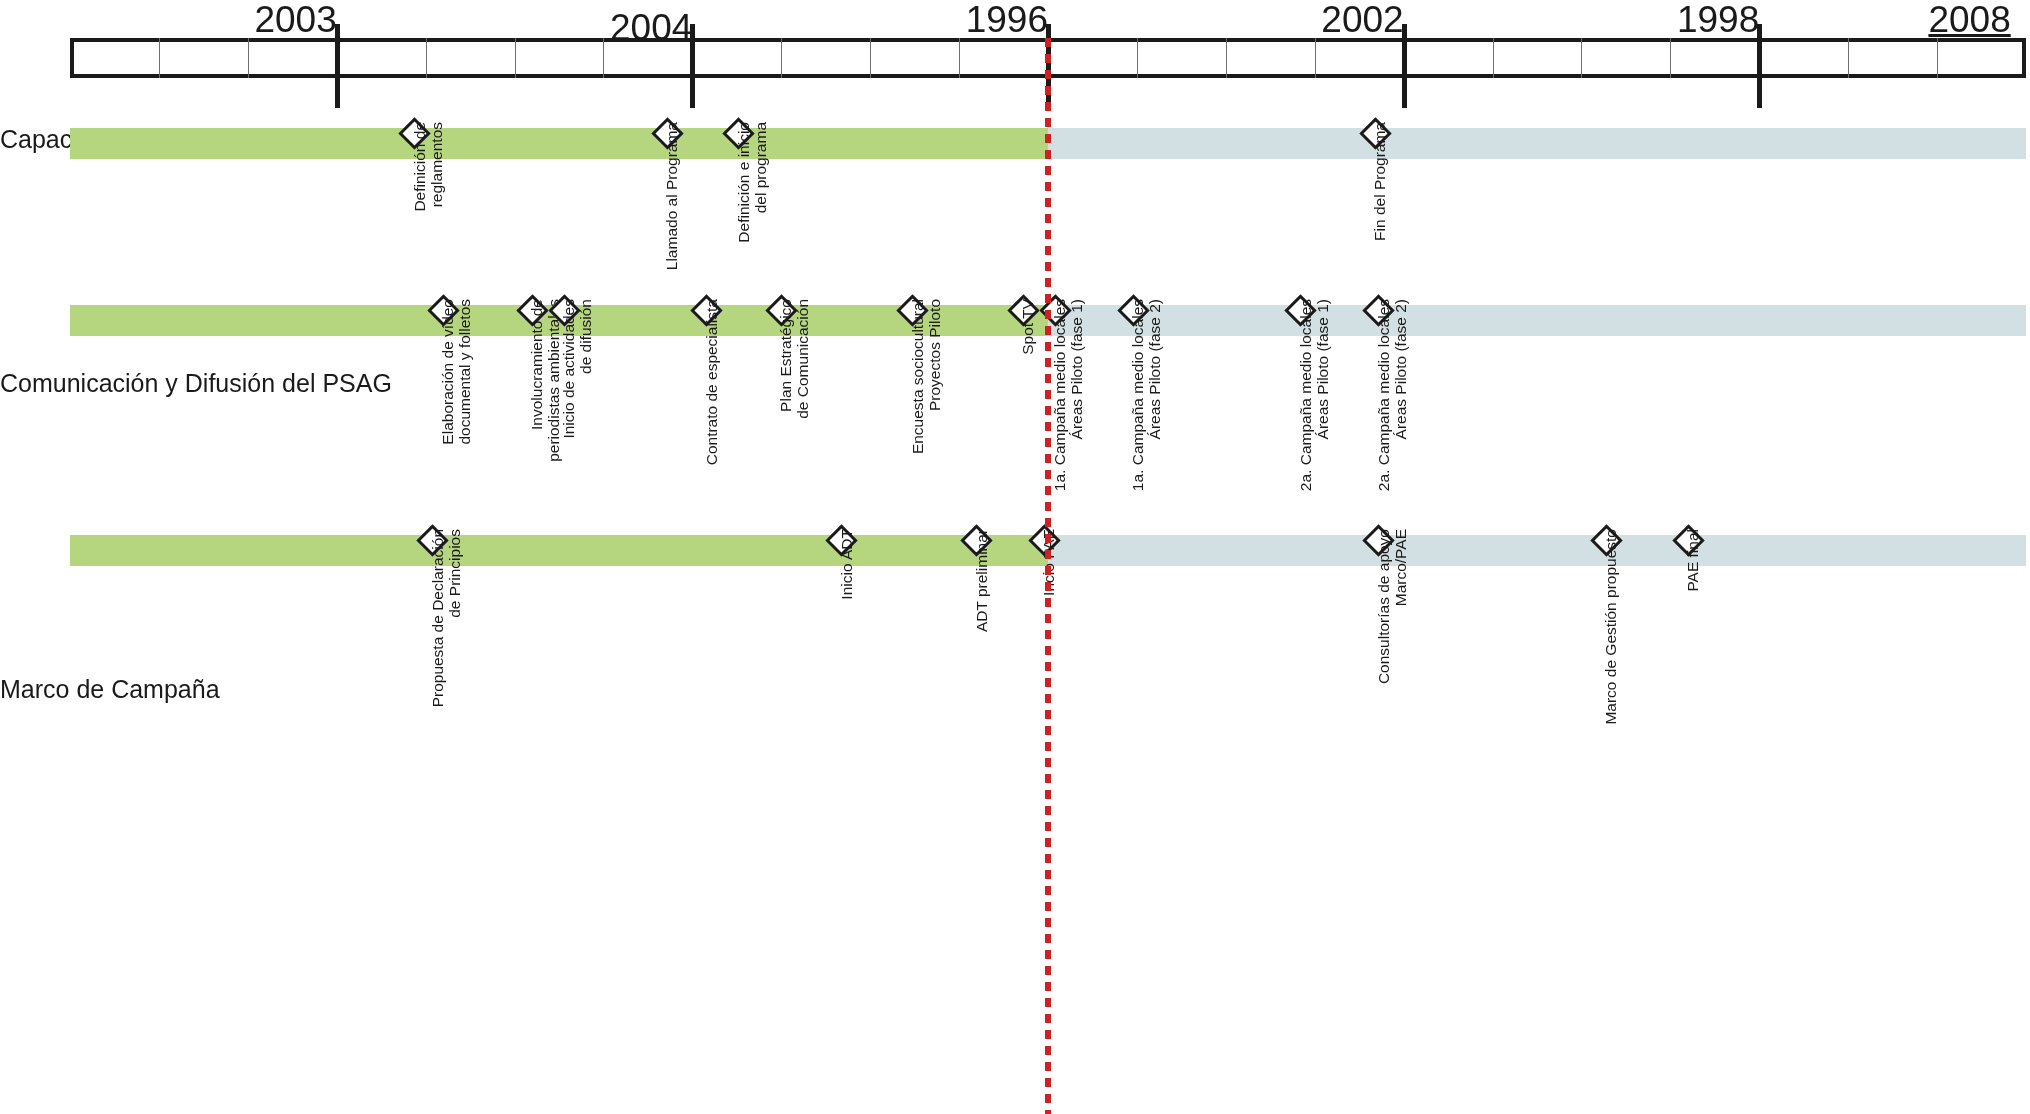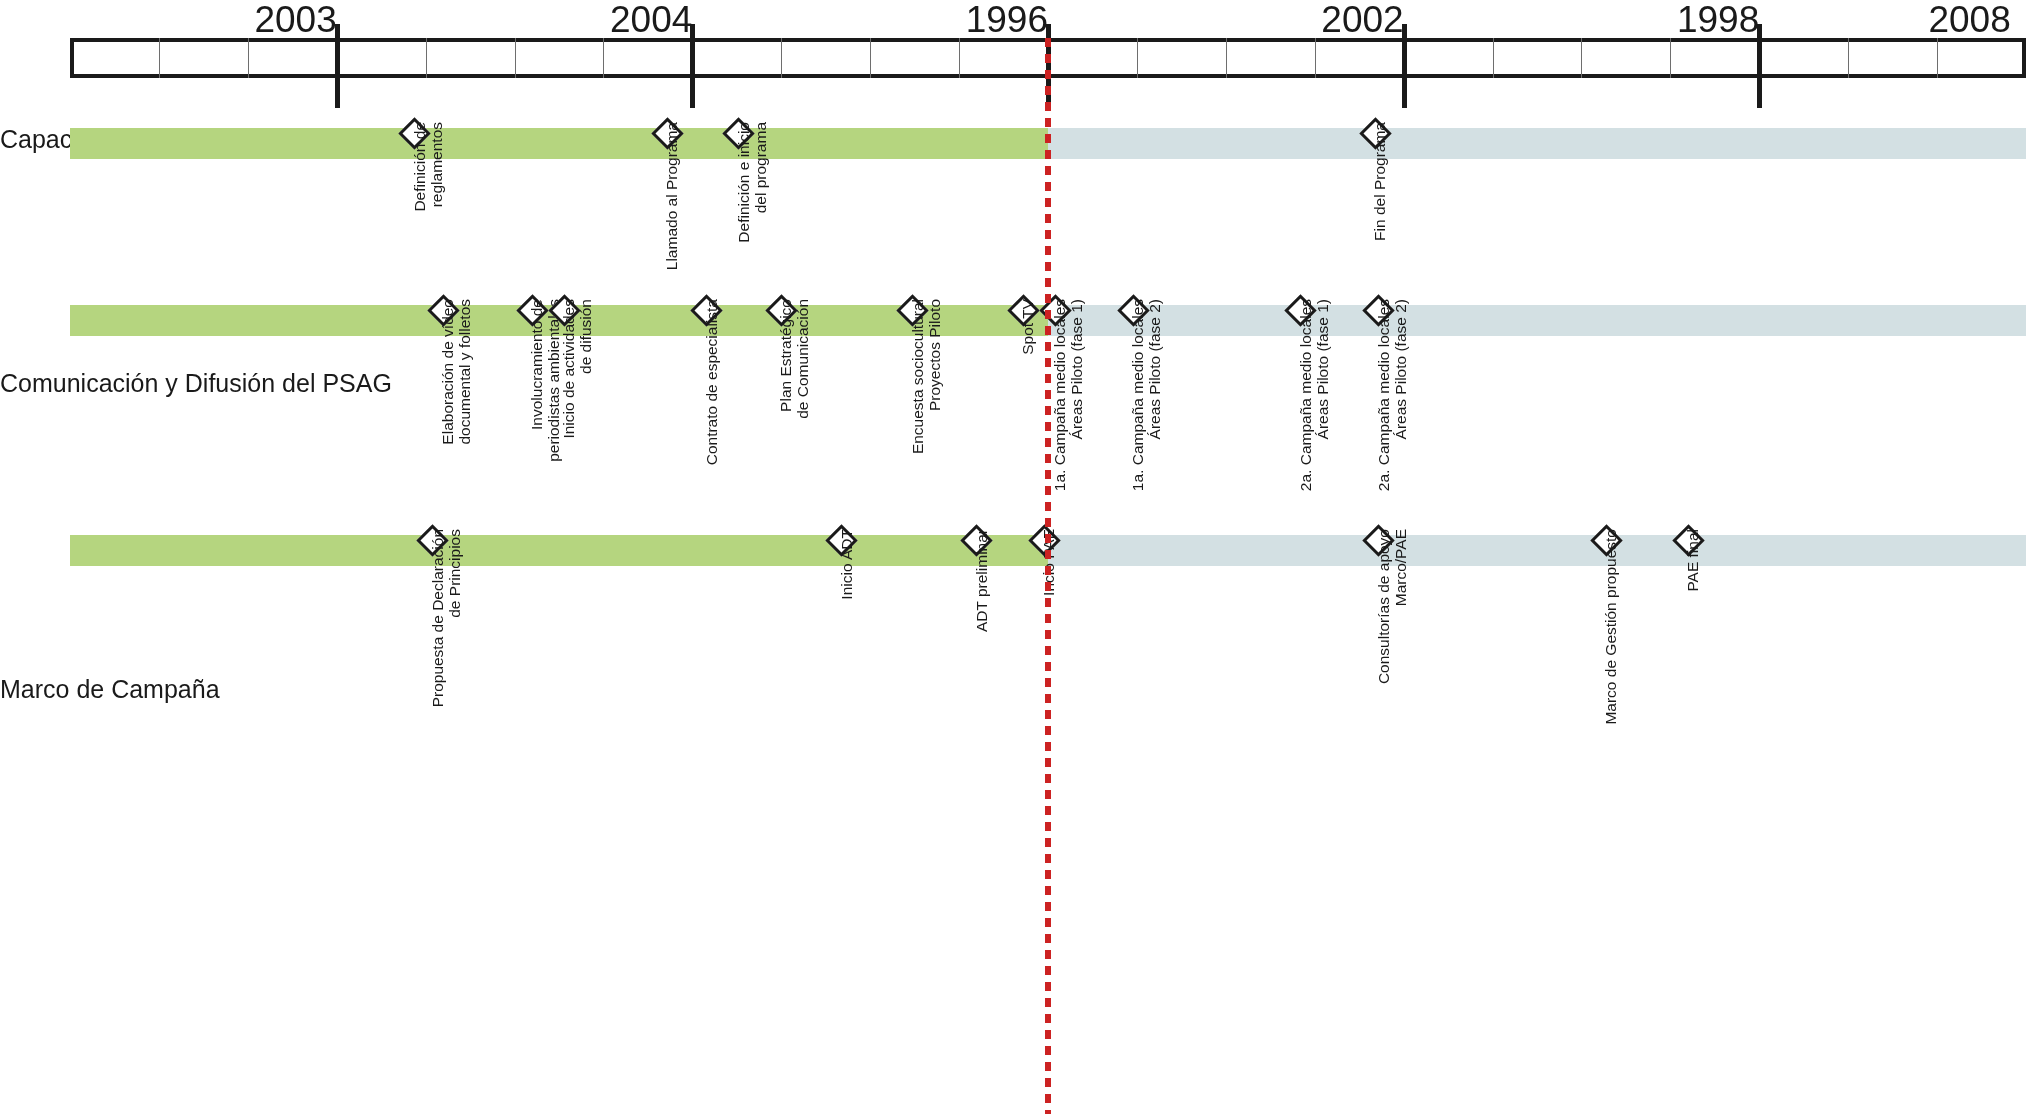--- a/index.html
+++ b/index.html
@@ -111,25 +111,25 @@
         <div class="q-tick" style="left: 1492.55px;"></div>
         <div class="q-tick" style="left: 1581.45px;"></div>
         <div class="q-tick" style="left: 1670.36px;"></div>
         <div class="y-tick" style="left: 1401.64px;"></div>
         <div class="q-tick" style="left: 1848.18px;"></div>
         <div class="q-tick" style="left: 1937.09px;"></div>
         <div class="y-tick" style="left: 1757.27px;"></div>
       </div>
     <div id="year-labels">
         <div class="year-label" style="left: 70px; width: 266.727px;">2003</div>
-        <div class="year-label" style="left: 336.727px; width: 355.636px;">2004</div>
+        <div class="year-label" style="left: 336.727px; width: 355.636px; margin-top: 8px;">2004</div>
         <div class="year-label" style="left: 692.364px; width: 355.636px;">1996</div>
         <div class="year-label" style="left: 1048px; width: 355.636px;">2002</div>
         <div class="year-label" style="left: 1403.64px; width: 355.636px;">1998</div>
-        <div class="year-label" style="left: 1744px; width: 266.727px;">2008</div>
+        <div class="year-label" style="left: 1744px; width: 266.727px; text-decoration: underline;">2008</div>
       </div>
   </div>
 
   <div id="lanes">
       <div class="lane-title" style="top: 98px;">Capacitación</div>
       <div class="bar bar-done" style="left: 70px; top: 128px; width: 978px; height: 31px;"></div>
       <div class="bar bar-future" style="left: 1048px; top: 128px; width: 978px; height: 31px;"></div>
       <div class="ms" style="left: 414.967px; top: 122px;">
         <div class="ms-diamond"></div>
         <div class="ms-label" style="left: -4px; top: 420px; width: 420px;">

